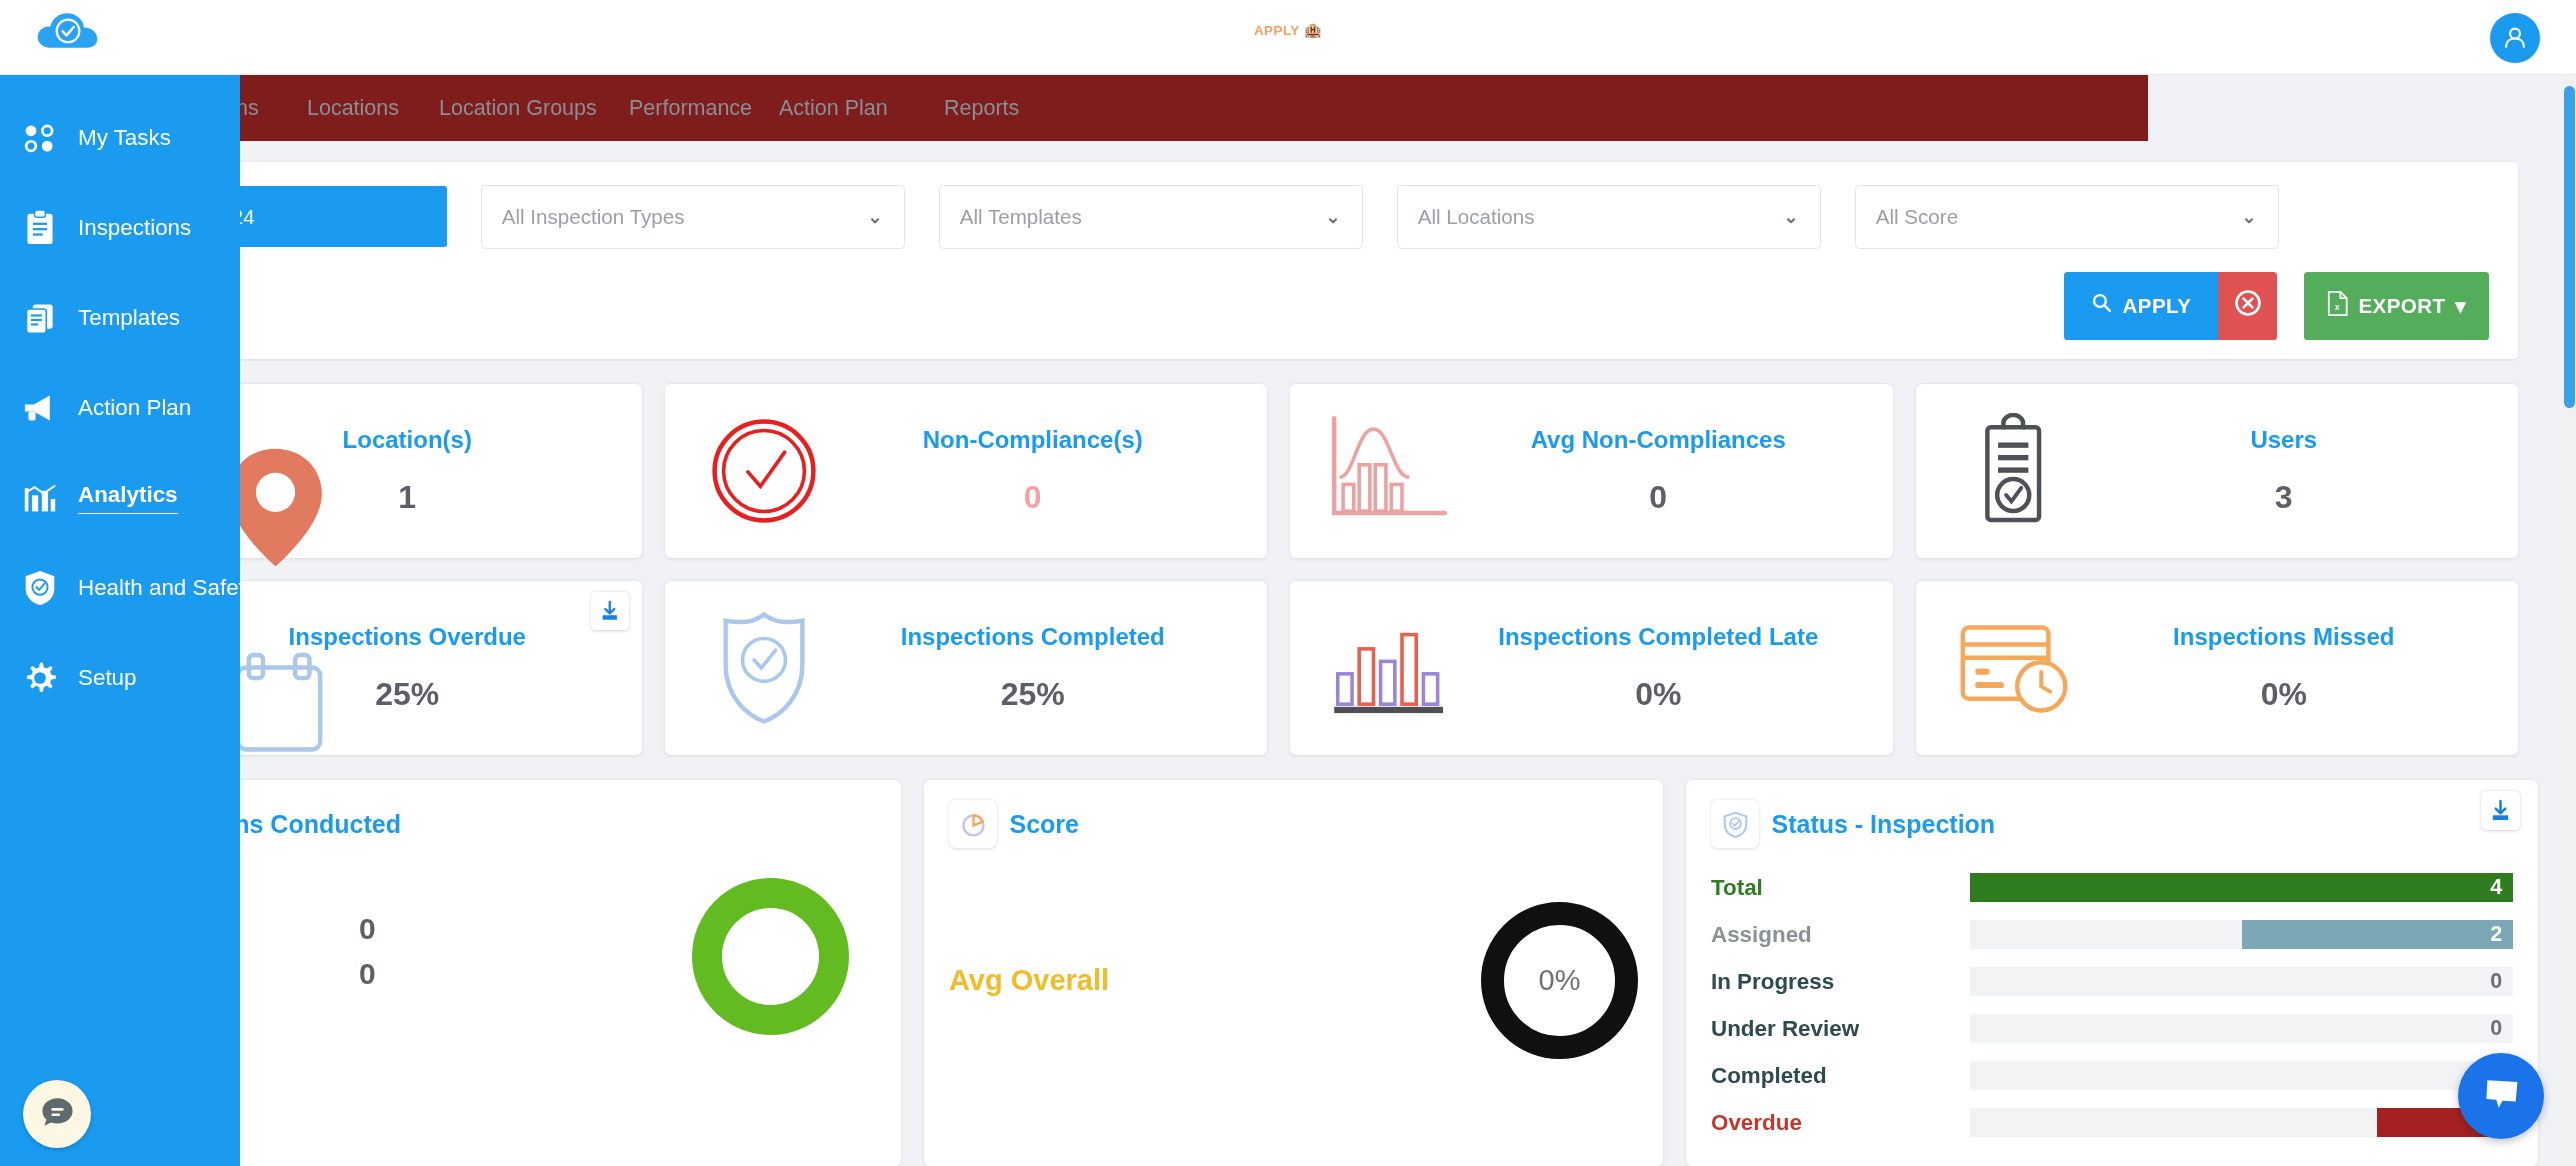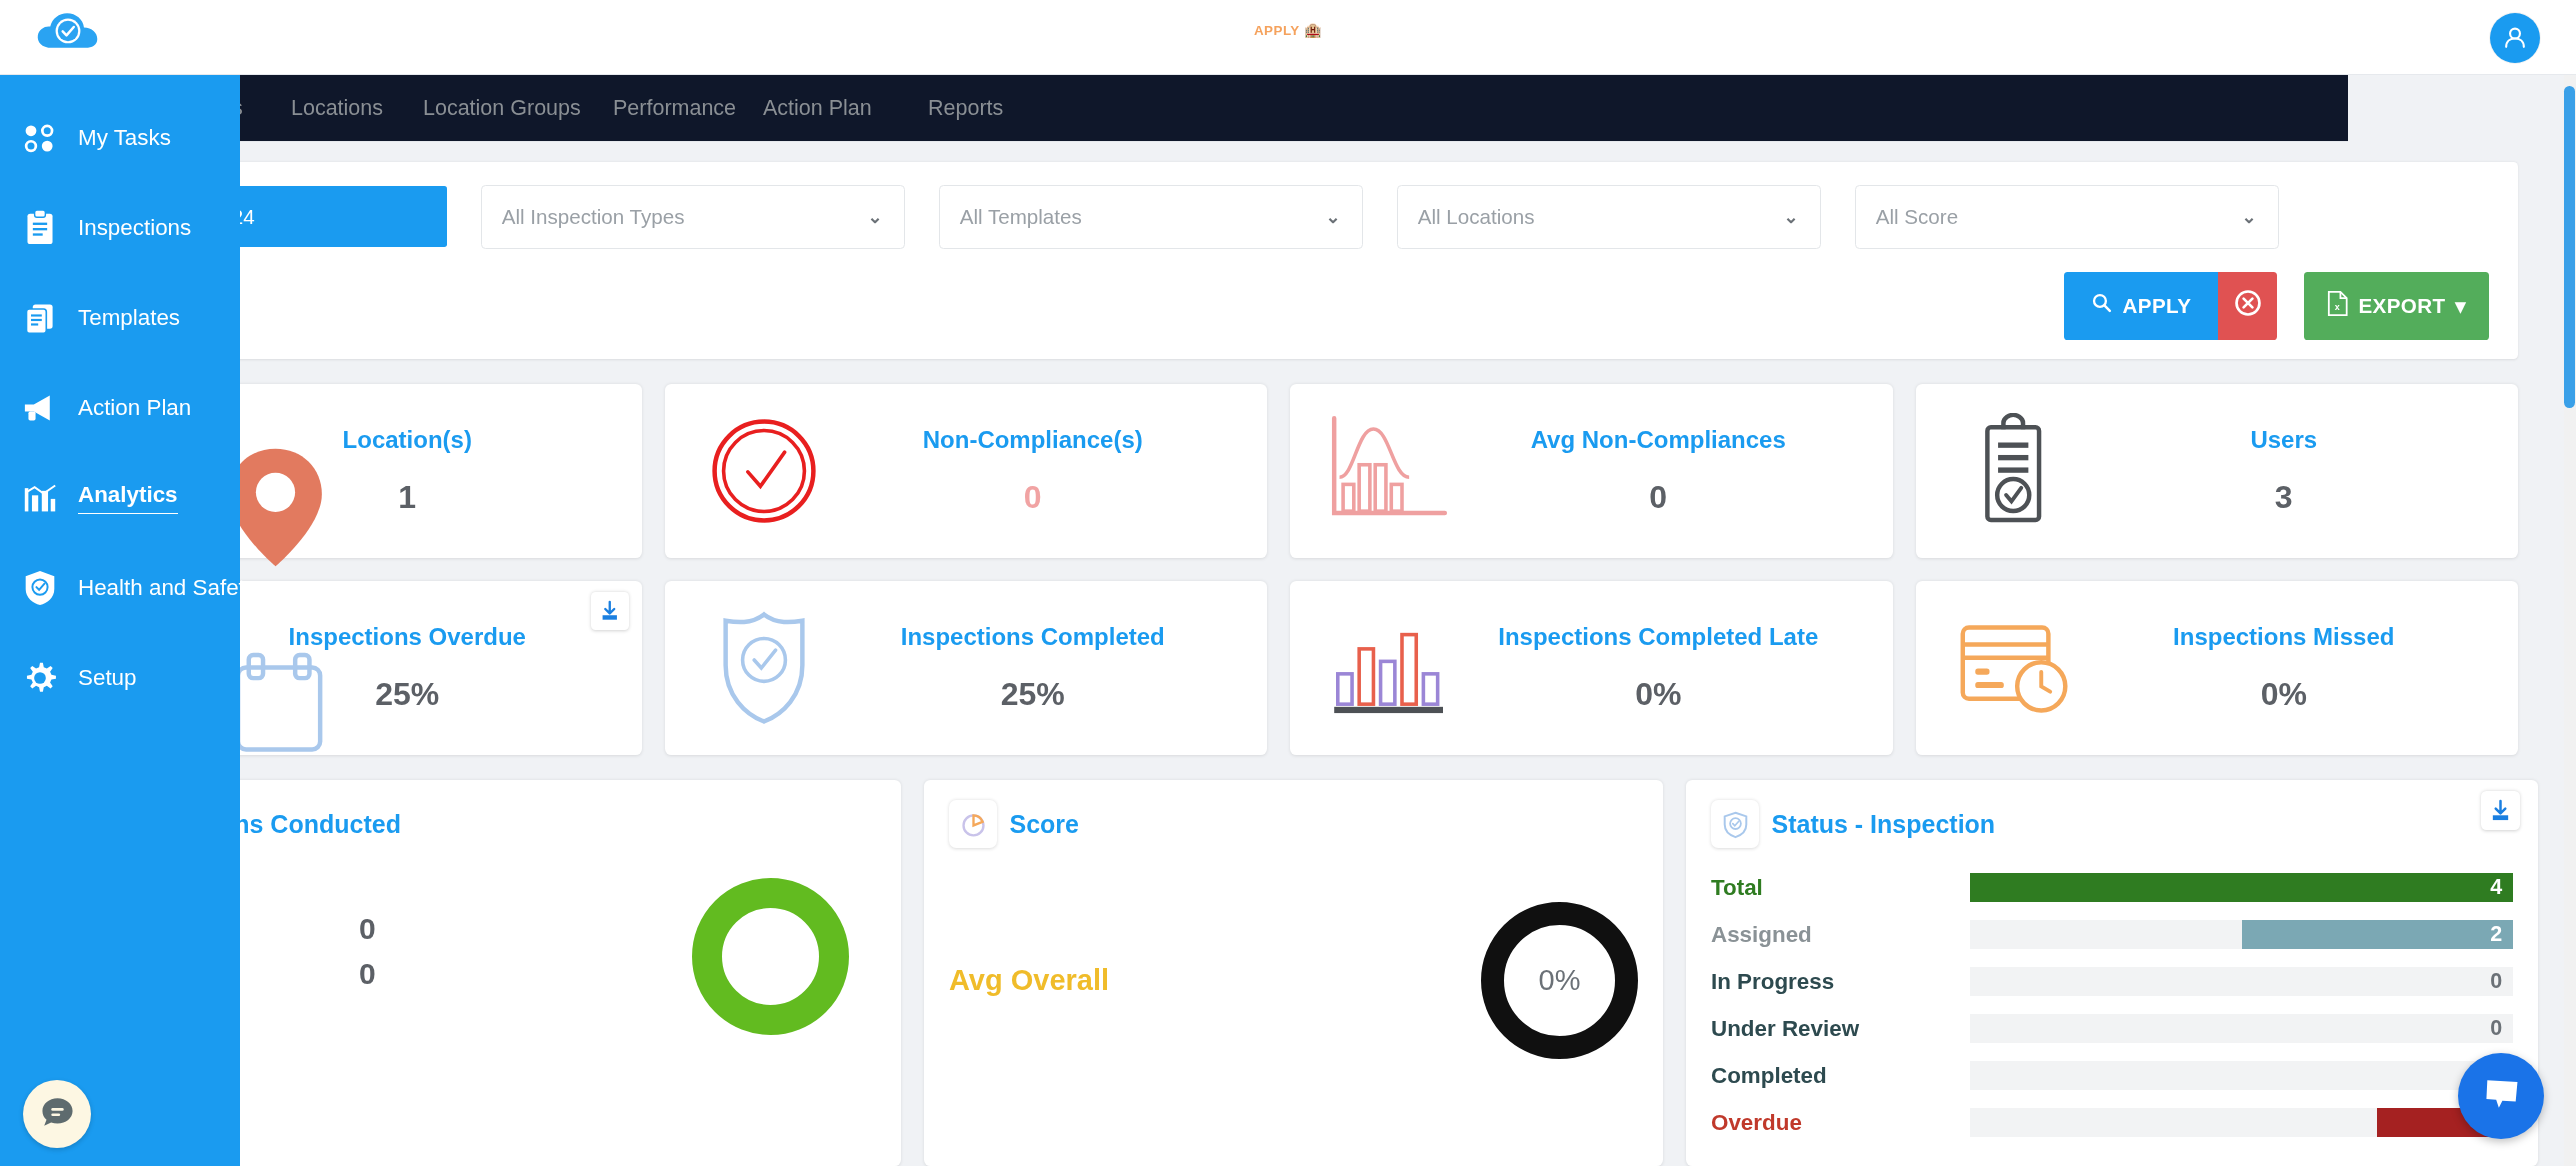--- a/index.html
+++ b/index.html
@@ -27,22 +27,22 @@
   .brand-emoji { font-size: 14.3px; color: #8fd3e8; line-height: 1; }
   .avatar-btn {
     position: absolute; right: 36px; top: 12.5px;
     width: 50px; height: 50px; border-radius: 50%;
     background: #1a9bf0; display: flex; align-items: center; justify-content: center;
     box-shadow: 0 0 0 0.9px rgba(0,0,0,.05);
   }
 
   
   .navbar {
-    position: absolute; top: 75px; left: 0; width: 2348px; height: 67px;
-    background: #0f172a; border-bottom: 0.9px solid #e6e9ed;
+    position: absolute; top: 75px; left: 16px; width: 2132px; height: 67px;
+    background: #7f1d1d; border-bottom: 0.9px solid #e6e9ed;
     display: flex; align-items: center;
   }
   .nav-items { display: flex; align-items: center; padding-left: 134px; }
   .nav-item {
     color: #8a8f94; font-size: 21.5px; padding: 0 0; margin-right: 0;
     white-space: nowrap; cursor: pointer;
   }
 
   
   .sidebar {

